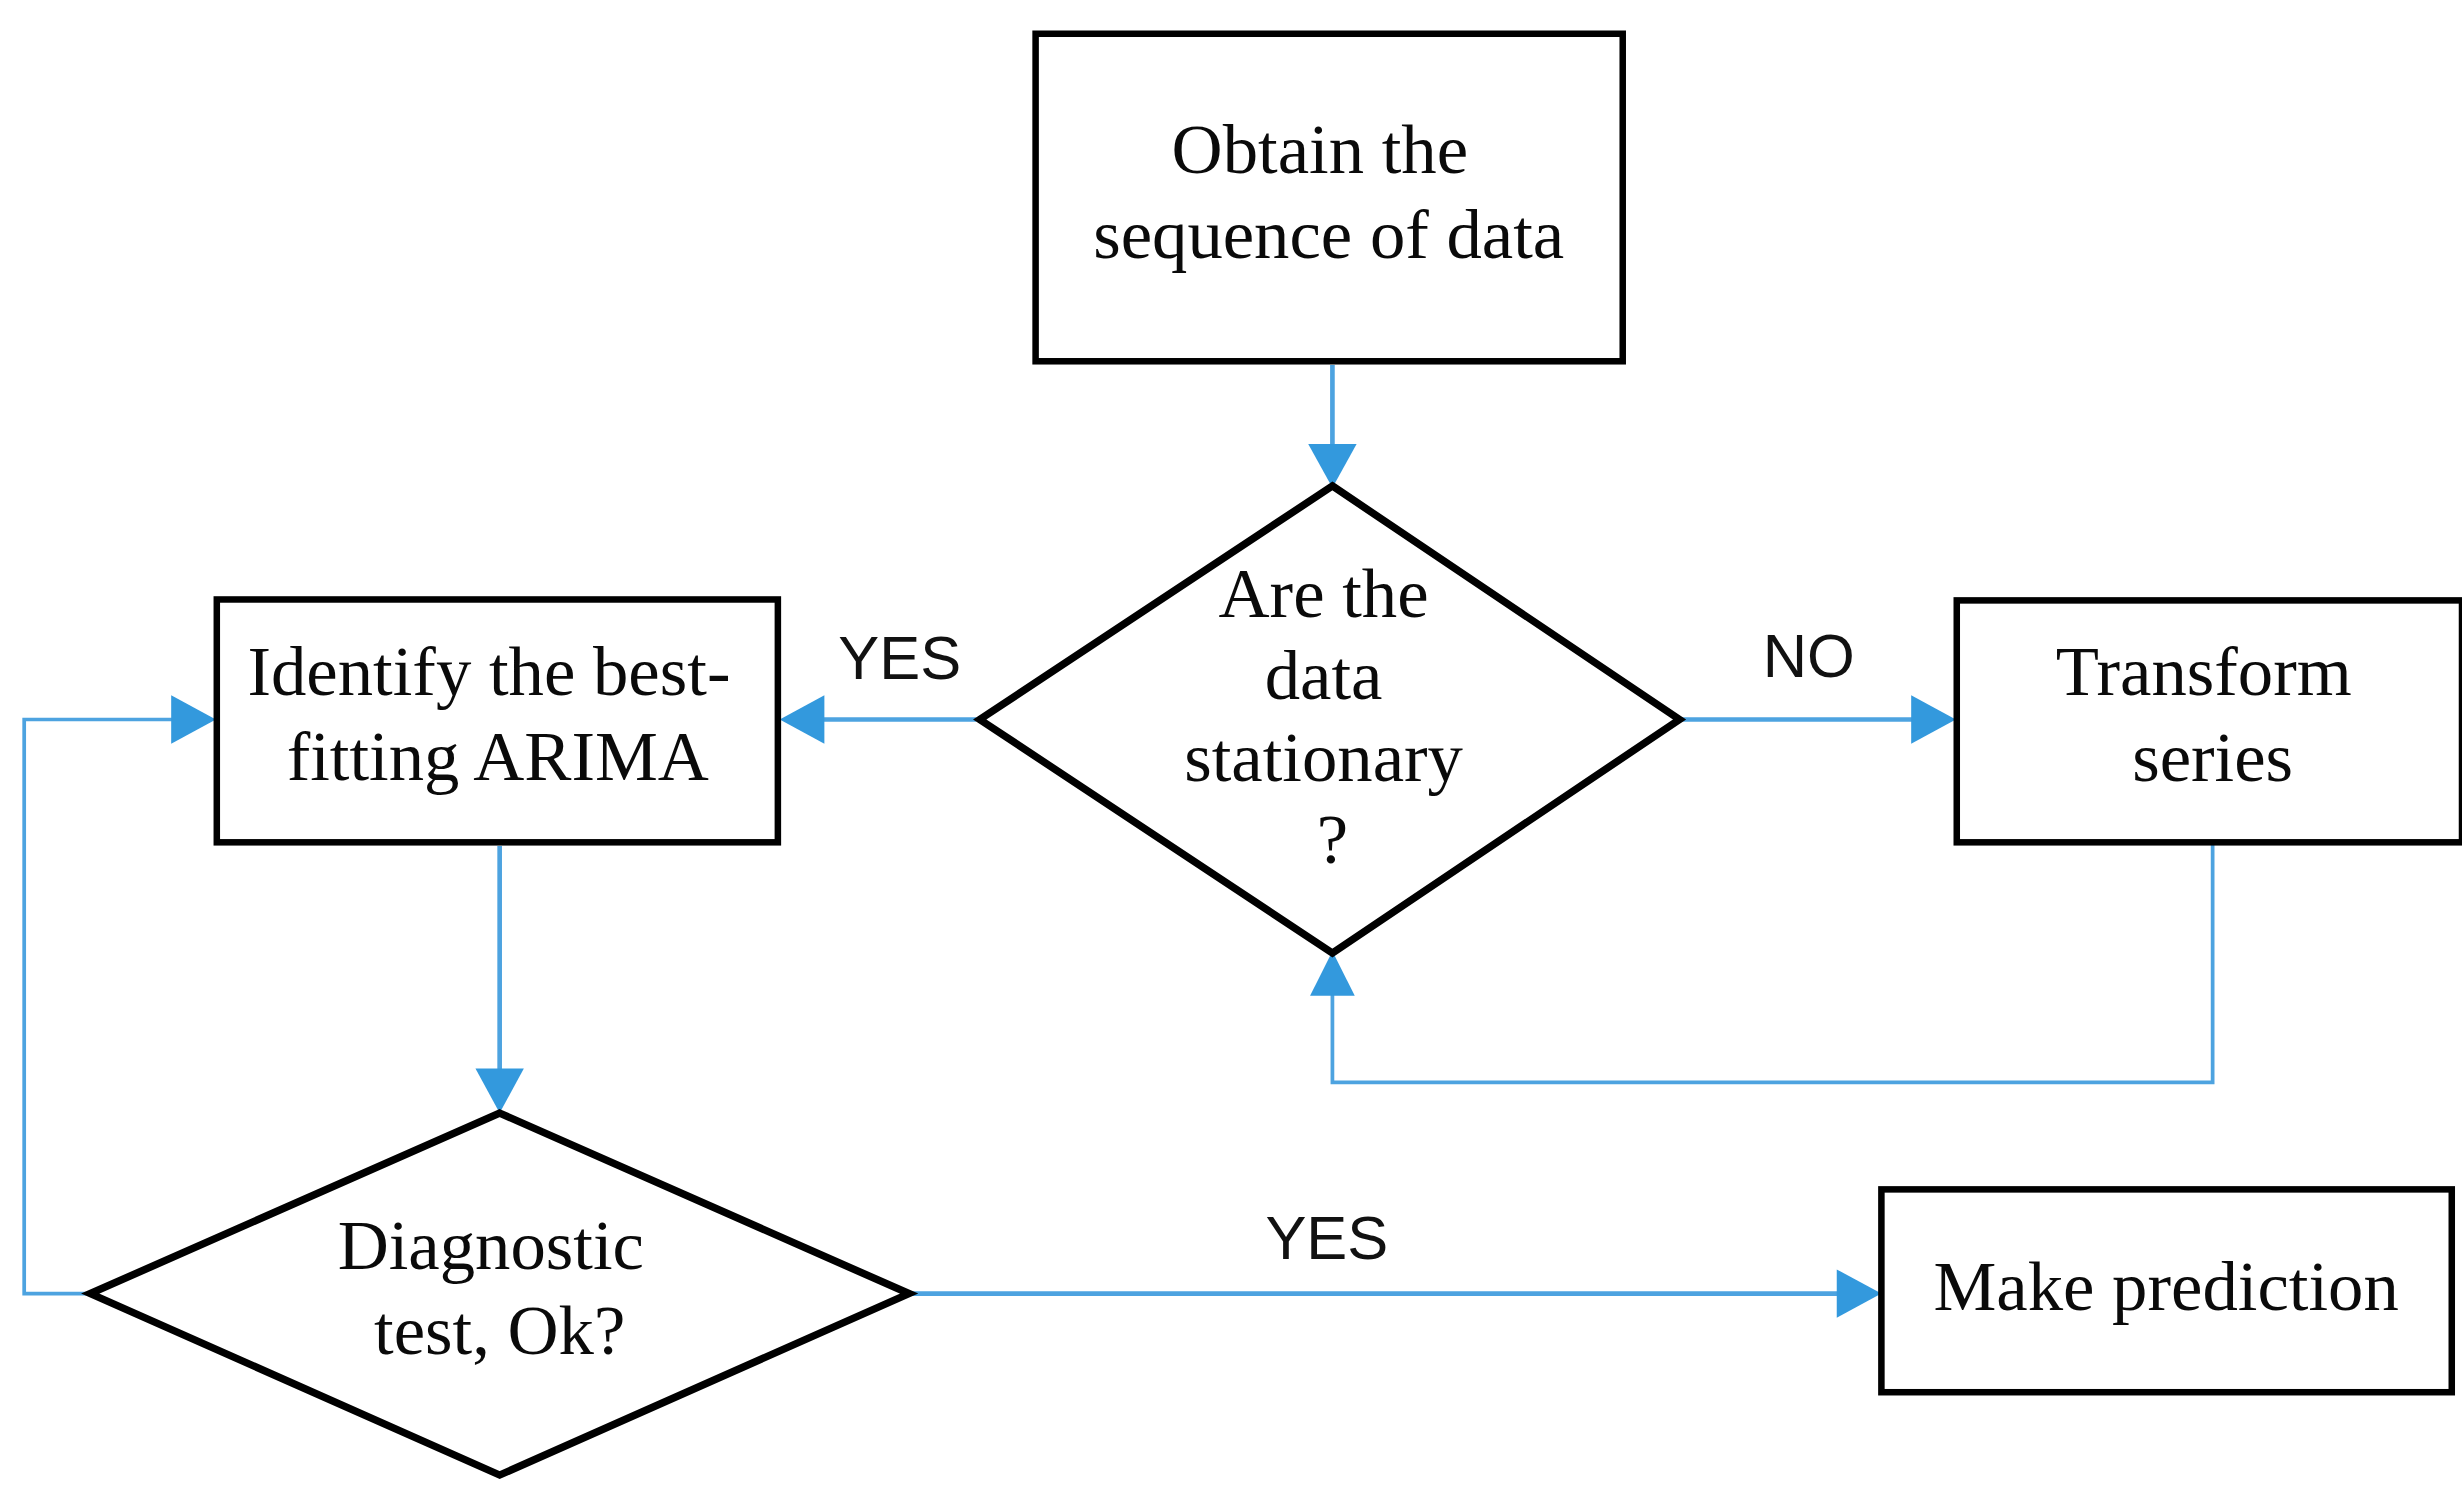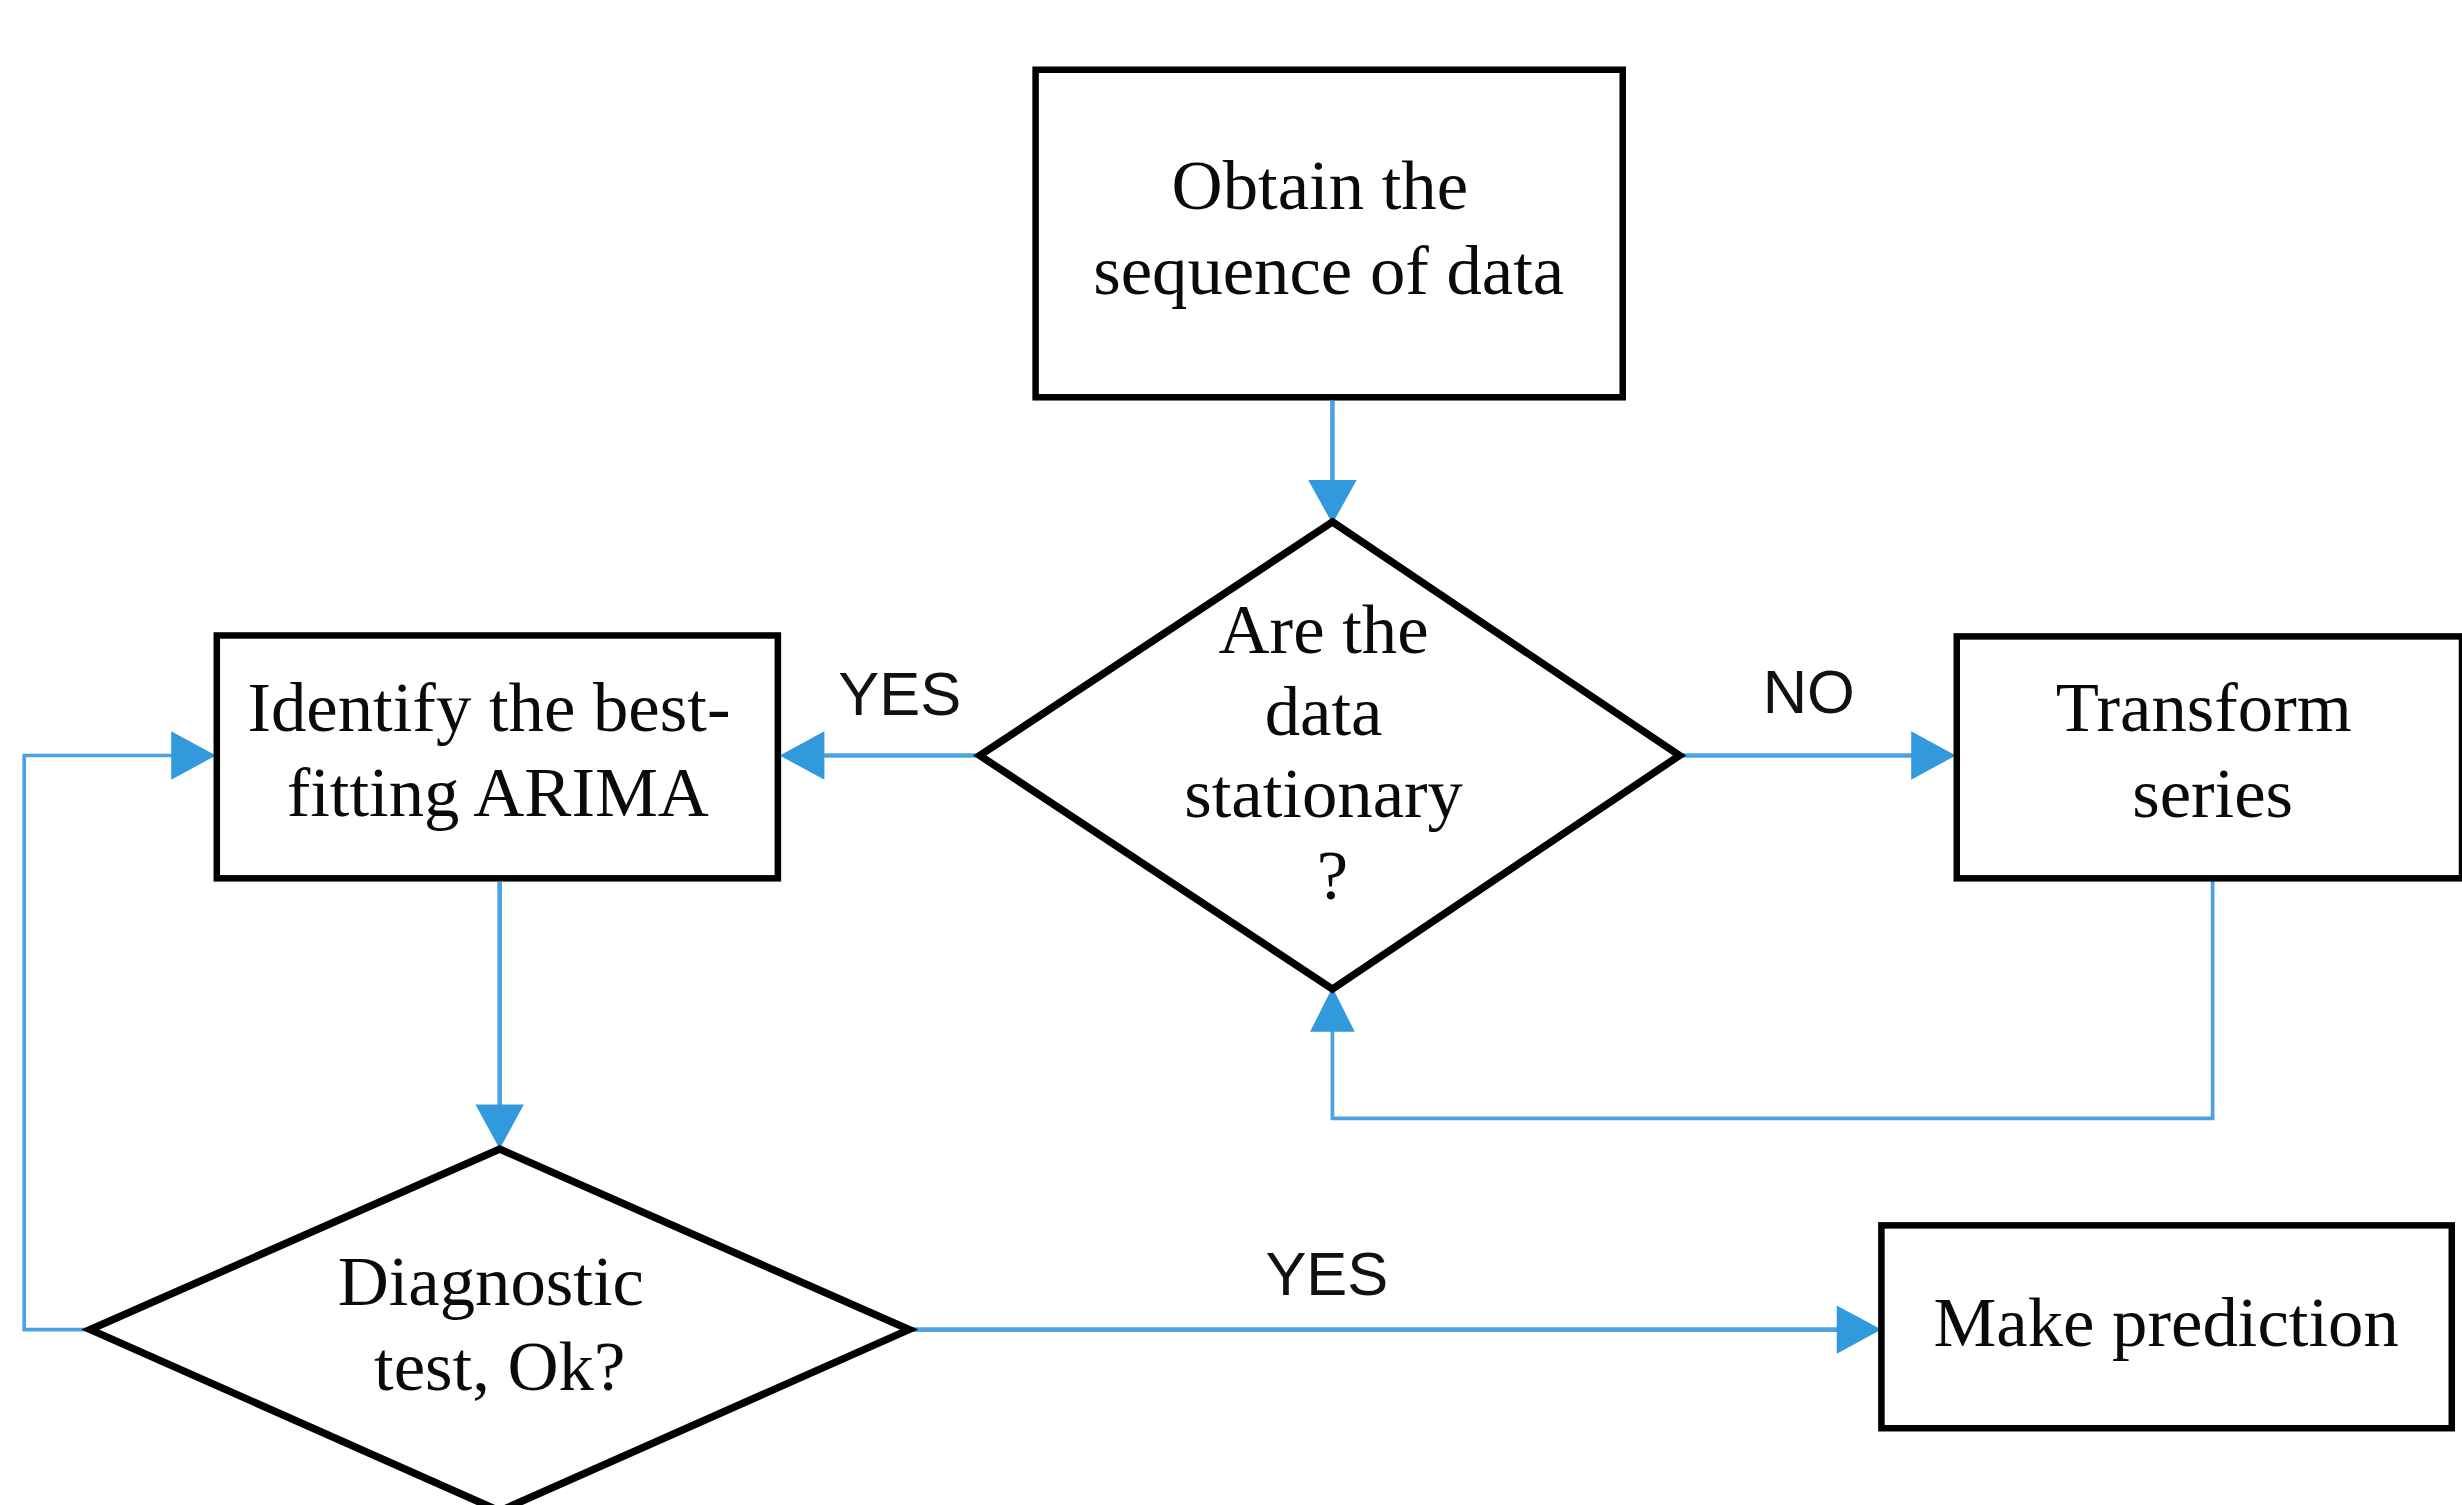--- a/index.html
+++ b/index.html
@@ -12,21 +12,20 @@
     width: 2462px;
     height: 1506px;
     overflow: hidden;
     font-family: "Liberation Serif", serif;
   }
   #flowchart-root {
     position: relative;
     width: 2462px;
     height: 1268px;
     background: #ffffff;
-    margin-top: 36px;
   }
   svg.flow-canvas {
     position: absolute;
     left: 0;
     top: 0;
     width: 2462px;
     height: 1506px;
     display: block;
   }
   .node-shape {

